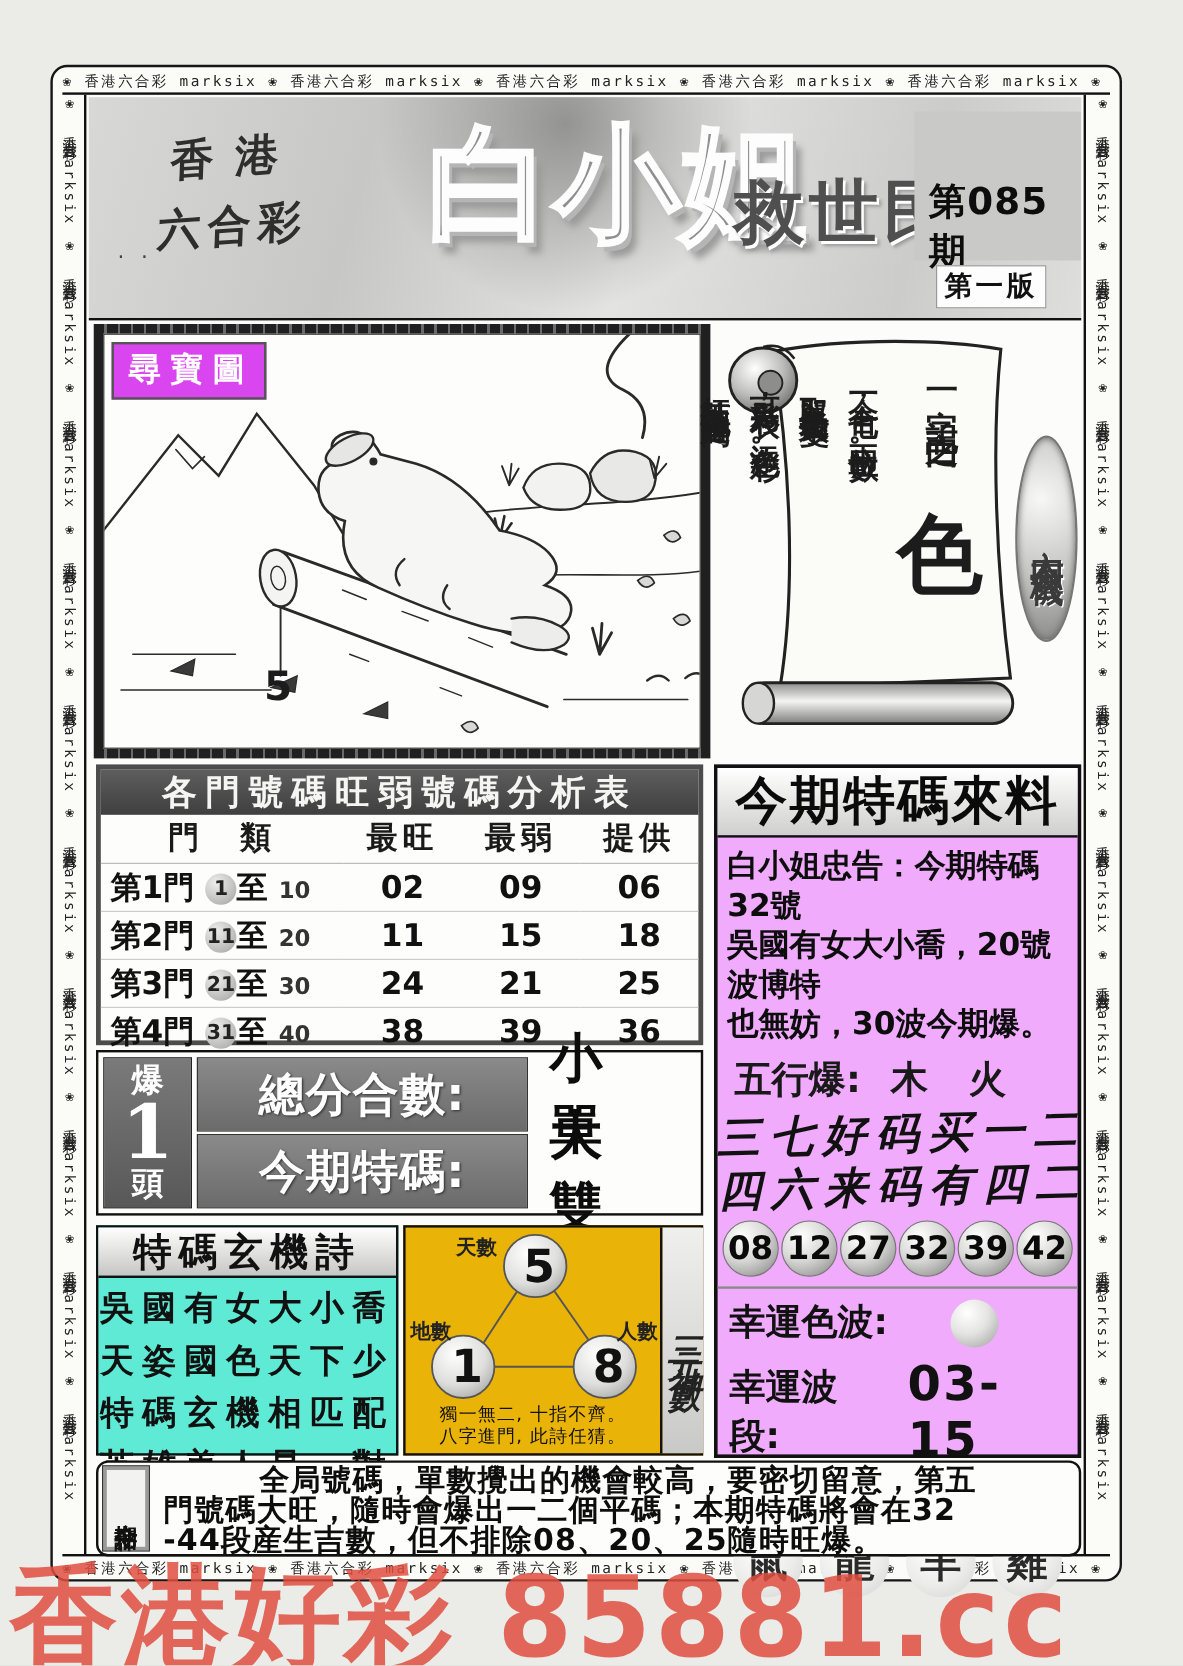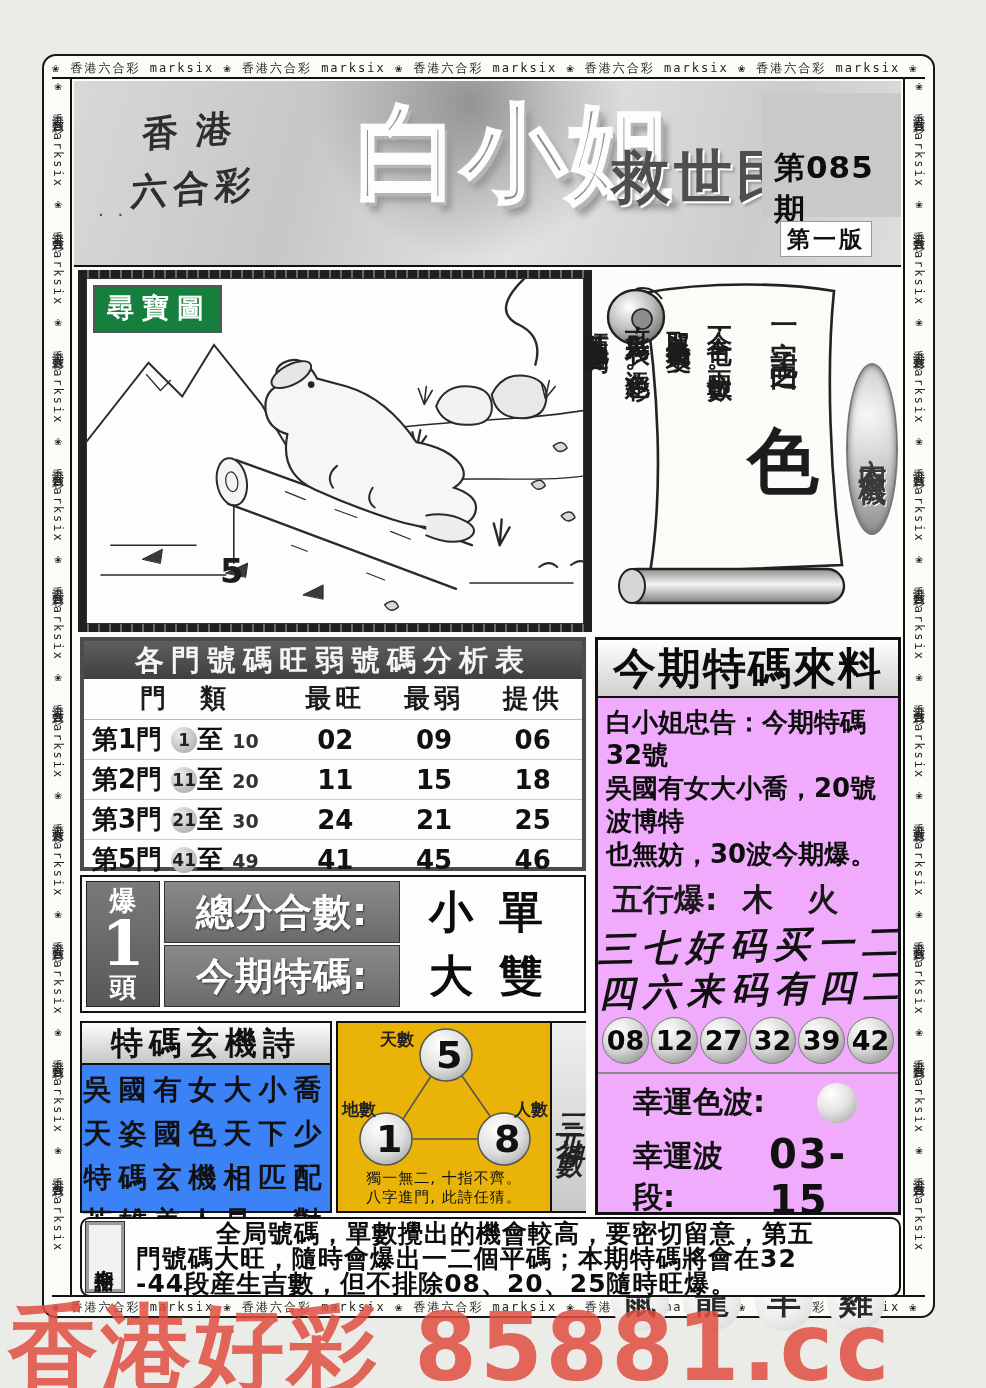--- a/index.html
+++ b/index.html
@@ -41,21 +41,21 @@
     letter-spacing:4px; text-shadow:2px 2px 0 #fff, 4px 4px 3px #999; }
   .issue-bg { position:absolute; left:688px; top:12px; width:139px; height:124px; background:#c9c9c7; }
   .issue { position:absolute; left:700px; top:66px; font-size:31px; font-weight:bold; color:#0d0d0d; letter-spacing:1px; }
   .edition { position:absolute; left:706px; top:140px; width:92px; height:36px; background:#fdfdfd;
     border:1px solid #999; text-align:center; line-height:34px; font-size:23px; font-weight:bold; letter-spacing:3px; }
 
   
   .treasure { position:absolute; left:4px; top:189px; width:514px; height:362px;
     background:repeating-linear-gradient(90deg,#202020 0 9px,#6a6a6a 9px 11px); padding:8px; }
   .treasure-inner { position:relative; width:100%; height:100%; background:#fdfdfb; border:1px solid #333; }
-  .treasure-label { position:absolute; left:6px; top:6px; background:#15803d; color:#fff;
+  .treasure-label { position:absolute; left:6px; top:6px; background:#d946ef; color:#fff;
     font-size:27px; font-weight:bold; letter-spacing:8px; padding:3px 8px 5px 12px; border:2px solid #555; }
   .treasure svg { position:absolute; left:0; top:0; width:100%; height:100%; }
 
   
   .scroll-wrap { position:absolute; left:524px; top:192px; width:252px; height:360px; }
   .scroll-wrap svg { position:absolute; left:0; top:0; }
   .scroll-text { position:absolute; right:18px; top:38px; height:248px; writing-mode:vertical-rl;
     font-weight:bold; color:#1c1c1c; }
   .s-head { font-size:27px; letter-spacing:9px; }
   .s-big { font-size:72px; margin-top:6px; display:inline; }
@@ -86,28 +86,28 @@
 
   
   .burst { position:absolute; left:6px; top:794px; width:506px; height:138px; border:2px solid #111;
     background:#fdfdfb; display:flex; }
   .burst-left { width:74px; margin:4px; background:linear-gradient(#7a7a7a,#585858); border:1px solid #222;
     color:#fff; display:flex; flex-direction:column; align-items:center; justify-content:center; }
   .burst-left .b-ch { font-size:27px; font-weight:bold; line-height:28px; }
   .burst-left .b-one { font-size:62px; font-weight:bold; line-height:58px; font-family:"DejaVu Serif", serif; }
   .burst-rows { flex:1; display:flex; flex-direction:column; justify-content:space-between; padding:4px 4px 4px 0; }
   .burst-row { height:62px; display:flex; }
-  .burst-label { width:236px; background:linear-gradient(#8a8a8a,#6b6b6b); border:1px solid #333;
+  .burst-label { width:276px; background:linear-gradient(#8a8a8a,#6b6b6b); border:1px solid #333;
     color:#fdfdfd; font-size:38px; font-weight:bold; letter-spacing:1px; display:flex; align-items:center;
     justify-content:center; text-shadow:1px 1px 2px #333; }
   .burst-value { flex:1; display:flex; align-items:center; justify-content:center;
     font-size:44px; font-weight:bold; letter-spacing:26px; padding-left:18px; color:#0c0c0c; }
 
   
-  .poem { position:absolute; left:6px; top:940px; width:252px; height:192px; border:2px solid #111; background:#3b82f6; }
+  .poem { position:absolute; left:6px; top:940px; width:252px; height:192px; border:2px solid #111; background:#5eead4; }
   .poem-title { height:42px; background:linear-gradient(#fefefe,#c6c6c4); border-bottom:2px solid #111;
     font-size:32px; font-weight:bold; letter-spacing:6px; text-align:center; line-height:40px; }
   .poem-line { font-size:28px; font-weight:bold; letter-spacing:7px; text-align:center; margin-top:6px; white-space:nowrap; }
 
   
   .tyuan { position:absolute; left:262px; top:940px; width:250px; height:192px; border:2px solid #111;
     background:#eab308; display:flex; }
   .tyuan-main { position:relative; flex:1; }
   .tyuan-cap { position:absolute; left:0; right:0; bottom:4px; text-align:center;
     font-size:15px; font-weight:normal; line-height:19px; letter-spacing:1px; }
@@ -123,21 +123,21 @@
   .sp-advice { padding:8px 6px 2px 8px; font-size:26px; font-weight:bold; line-height:33px; color:#0d0d0d; }
   .sp-five { padding:6px 0 0 14px; font-size:31px; font-weight:bold; color:#191919; }
   .sp-five .val { letter-spacing:34px; margin-left:14px; }
   .sp-hand { font-family:"DejaVu Serif", serif; font-style:italic; font-weight:bold; text-align:center;
     font-size:36px; line-height:44px; letter-spacing:8px; transform:rotate(-1.5deg); margin-top:2px; white-space:nowrap; }
   .sp-balls { display:flex; justify-content:space-between; padding:6px 4px 8px; border-bottom:2px solid #8a8a8a; }
   .ball { width:47px; height:47px; border-radius:50%;
     background:radial-gradient(circle at 35% 28%, #ffffff, #d9d9d7 45%, #8f8f8d 90%);
     border:1px solid #777; display:flex; align-items:center; justify-content:center;
     font-size:27px; font-weight:bold; color:#0a0a0a; }
-  .sp-lucky { display:flex; align-items:center; padding:8px 10px 0 10px; font-size:30px; font-weight:bold;margin-left:25px; }
+  .sp-lucky { display:flex; align-items:center; padding:8px 10px 0 10px; font-size:30px; font-weight:bold; }
   .color-ball { width:40px; height:40px; border-radius:50%; margin-left:52px;
     background:radial-gradient(circle at 35% 28%, #ffffff, #e4e4e2 45%, #a9a9a7 90%); }
   .range-val { font-size:40px; margin-left:22px; letter-spacing:2px; }
   .sp-zlabel { font-family:"DejaVu Serif", serif; font-style:italic; font-weight:bold; font-size:31px;
     letter-spacing:18px; text-align:center; margin-top:4px; transform:rotate(-2deg); }
   .sp-zoo { display:flex; justify-content:space-around; padding:4px 6px 0; }
   .zoo { width:58px; height:58px; border-radius:50%;
     background:radial-gradient(circle at 40% 32%, #ffffff, #ececea 55%, #d2d2d0);
     display:flex; align-items:center; justify-content:center;
     font-family:"DejaVu Serif", serif; font-size:34px; font-weight:bold; color:#2a2a2a; }
@@ -297,20 +297,28 @@
           </tr>
           <tr>
             <td class="gate-cell"><span>第3門</span>
               <span class="numball">21</span><span>至</span>
               <span class="range-end">30</span></td>
             <td>24</td>
             <td>21</td>
             <td>25</td>
           </tr>
           <tr>
+            <td class="gate-cell"><span>第4門</span>
+              <span class="numball">31</span><span>至</span>
+              <span class="range-end">40</span></td>
+            <td>38</td>
+            <td>39</td>
+            <td>36</td>
+          </tr>
+          <tr>
             <td class="gate-cell"><span>第5門</span>
               <span class="numball">41</span><span>至</span>
               <span class="range-end">49</span></td>
             <td>41</td>
             <td>45</td>
             <td>46</td>
           </tr>
         </tbody>
           </table>
       </div>

